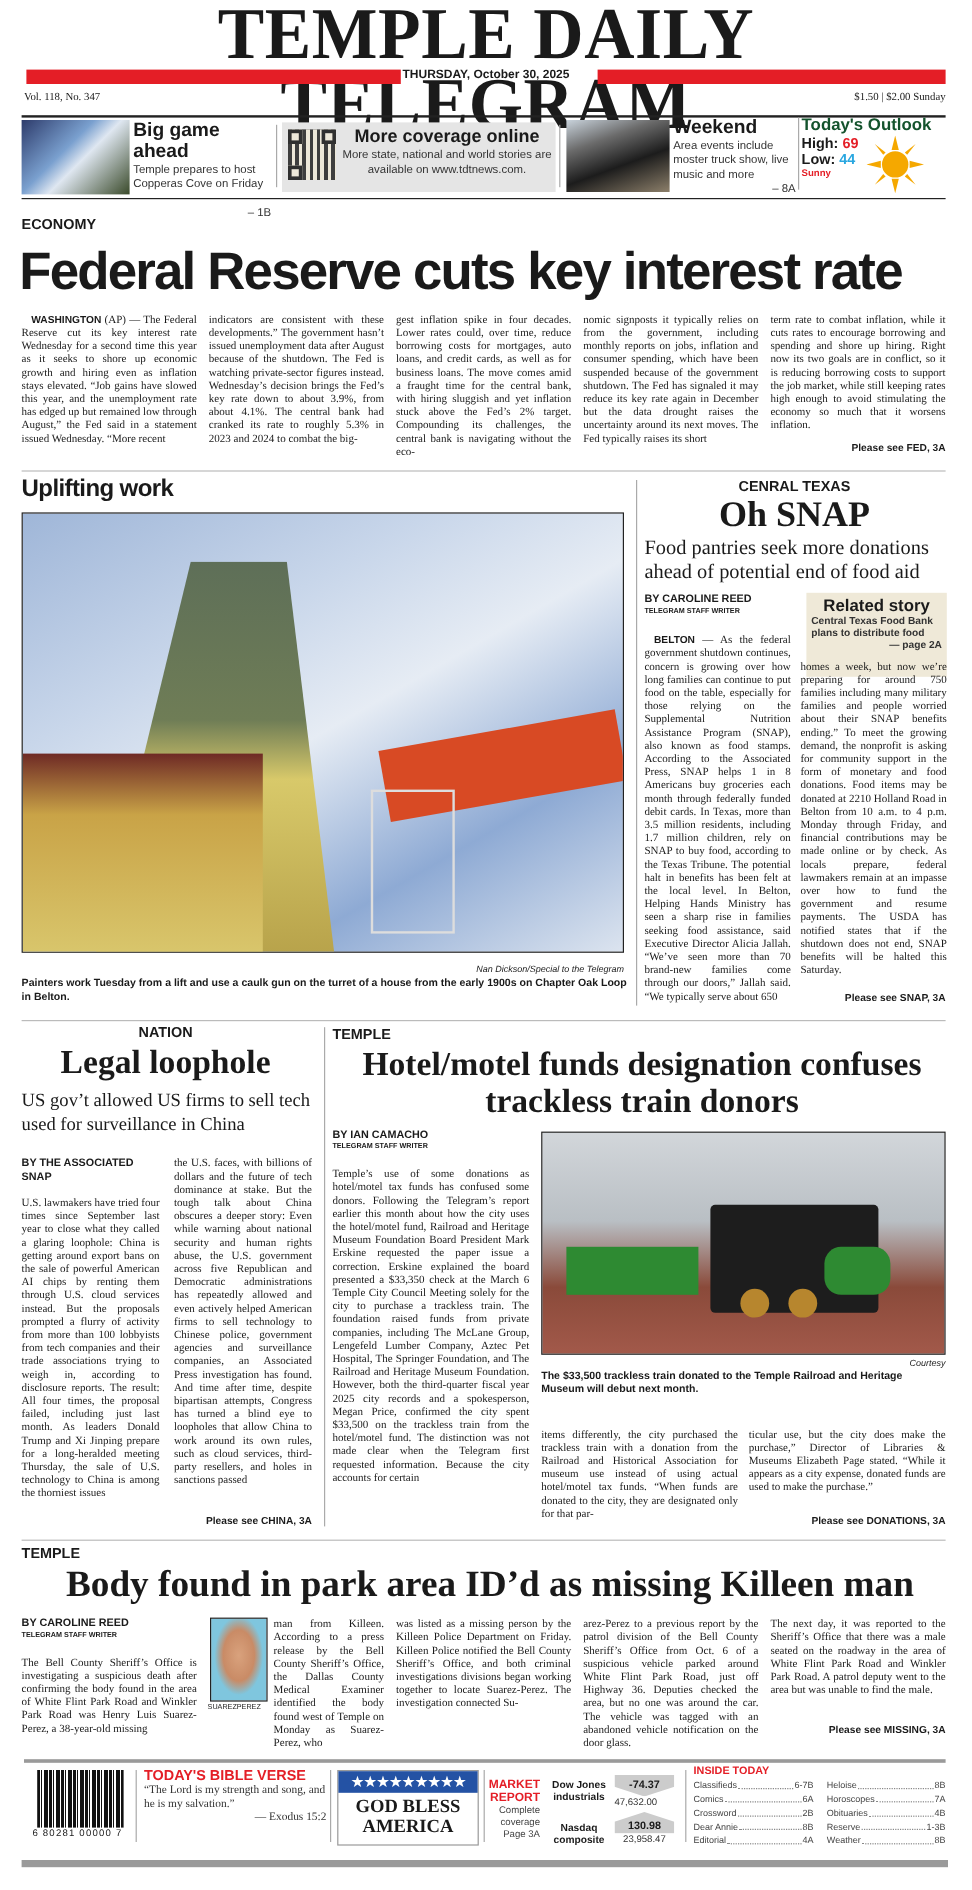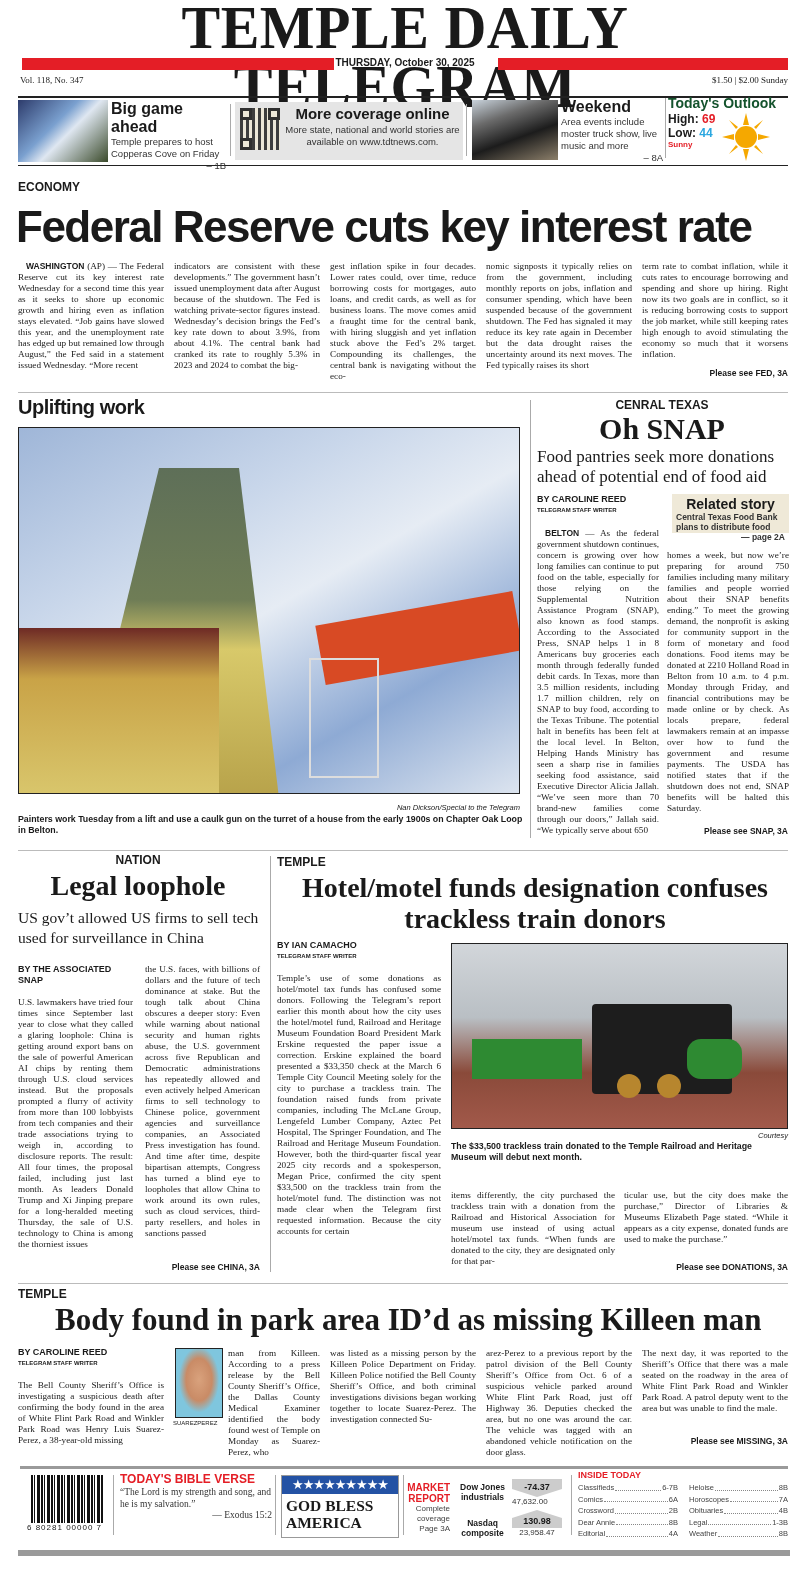--- a/index.html
+++ b/index.html
@@ -34,21 +34,21 @@
 <div class="abs volline" style="left:20px;">Vol. 118, No. 347</div>
 <div class="abs volline" style="right:22px;">$1.50 | $2.00 Sunday</div>
 
 <div class="abs hr" style="left:18px;top:96px;width:770px;height:2px;"></div>
 <div class="abs hr" style="left:18px;top:165px;width:770px;height:1px;"></div>
 
 <div class="abs" style="left:18px;top:100px;width:90px;height:62px;background:linear-gradient(135deg,#2d3b6b 0%,#7aa0cf 40%,#dfe7f1 55%,#3a4a2a 100%);"></div>
 <div class="abs" style="left:111px;top:100px;width:115px;">
   <div class="teaser-title">Big game ahead</div>
   <div class="teaser-body">Temple prepares to host Copperas Cove on Friday</div>
-  <div class="teaser-body" style="text-align:right;">– 1B</div>
+  <div class="teaser-body" style="text-align:right;margin-top:12px;">– 1B</div>
 </div>
 <div class="abs vr" style="left:230px;top:104px;height:52px;"></div>
 
 <div class="abs" style="left:235px;top:102px;width:228px;height:58px;background:#e5e5e5;">
   <div class="abs" style="left:5px;top:6px;width:40px;height:42px;background:
     repeating-linear-gradient(90deg,#222 0 3px,#efe9d8 3px 6px),#222;opacity:0.85;">
     <div style="position:absolute;left:0;top:0;width:12px;height:12px;border:3px solid #111;background:#efe9d8;"></div>
     <div style="position:absolute;right:0;top:0;width:12px;height:12px;border:3px solid #111;background:#efe9d8;"></div>
     <div style="position:absolute;left:0;bottom:0;width:12px;height:12px;border:3px solid #111;background:#efe9d8;"></div>
   </div>
@@ -105,21 +105,21 @@
   <div class="abs" style="left:290px;top:230px;width:70px;height:120px;border:2px solid #ddd;"></div>
 </div>
 <div class="abs sans" style="right:290px;top:803px;font-size:7.5px;font-style:italic;">Nan Dickson/Special to the Telegram</div>
 <div class="abs sans" style="left:18px;top:814px;width:505px;font-size:8.8px;font-weight:bold;line-height:11px;">Painters work Tuesday from a lift and use a caulk gun on the turret of a house from the early 1900s on Chapter Oak Loop in Belton.</div>
 
 <div class="abs vr" style="left:530px;top:400px;height:438px;"></div>
 <div class="abs kicker" style="left:537px;top:398px;width:250px;text-align:center;">CENRAL TEXAS</div>
 <div class="abs serif" style="left:537px;top:412px;width:250px;text-align:center;font-size:30px;font-weight:bold;">Oh SNAP</div>
 <div class="abs serif" style="left:537px;top:447px;width:252px;font-size:17px;line-height:20px;">Food pantries seek more donations ahead of potential end of food aid</div>
 <div class="abs byline" style="left:537px;top:494px;"><span>BY CAROLINE REED</span><small>TELEGRAM STAFF WRITER</small></div>
-<div class="abs sans" style="left:672px;top:494px;width:117px;height:39px;background:#efe9d8;padding:2px 4px;">
+<div class="abs sans" style="left:672px;top:494px;width:117px;height:70px;background:#efe9d8;padding:2px 4px;">
   <div style="font-size:14px;font-weight:bold;text-align:center;line-height:16px;">Related story</div>
   <div style="font-size:8.5px;font-weight:bold;line-height:10px;color:#333;">Central Texas Food Bank plans to distribute food</div>
   <div style="font-size:8.5px;font-weight:bold;text-align:right;color:#333;">— page 2A</div>
 </div>
 <div class="abs col" style="left:537px;top:528px;width:122px;">
     <p><b class="sans" style="font-size:8.5px;">BELTON</b> <span>— As the federal government shutdown continues, concern is growing over how long families can continue to put food on the table, especially for those relying on the Supplemental Nutrition Assistance Program (SNAP), also known as food stamps. According to the Associated Press, SNAP helps 1 in 8 Americans buy groceries each month through federally funded debit cards. In Texas, more than 3.5 million residents, including 1.7 million children, rely on SNAP to buy food, according to the Texas Tribune. The potential halt in benefits has been felt at the local level. In Belton, Helping Hands Ministry has seen a sharp rise in families seeking food assistance, said Executive Director Alicia Jallah. “We’ve seen more than 70 brand-new families come through our doors,” Jallah said. “We typically serve about 650</span></p>
   </div>
 <div class="abs col" style="left:667px;top:550px;width:122px;">homes a week, but now we’re preparing for around 750 families including many military families and people worried about their SNAP benefits ending.” To meet the growing demand, the nonprofit is asking for community support in the form of monetary and food donations. Food items may be donated at 2210 Holland Road in Belton from 10 a.m. to 4 p.m. Monday through Friday, and financial contributions may be made online or by check. As locals prepare, federal lawmakers remain at an impasse over how to fund the government and resume payments. The USDA has notified states that if the shutdown does not end, SNAP benefits will be halted this Saturday.</div>
 <div class="abs seemore" style="right:22px;top:826px;">Please see SNAP, 3A</div>
 
@@ -174,21 +174,21 @@
 
 <div class="abs" style="left:120px;top:1472px;width:152px;">
   <div class="sans" style="color:#e41e26;font-weight:bold;font-size:12px;">TODAY'S BIBLE VERSE</div>
   <div class="serif" style="font-size:9.5px;line-height:12px;color:#333;">“The Lord is my strength and song, and he is my salvation.”</div>
   <div class="serif" style="font-size:9.5px;text-align:right;color:#333;">— Exodus 15:2</div>
 </div>
 <div class="abs vr" style="left:275px;top:1475px;height:60px;"></div>
 
 <div class="abs" style="left:281px;top:1475px;width:118px;height:63px;border:1px solid #999;">
   <div style="background:#2452a4;color:#fff;font-size:13px;text-align:center;line-height:18px;letter-spacing:-1px;">★★★★★★★★★</div>
-  <div class="serif" style="font-weight:bold;font-size:15.5px;line-height:17px;padding:3px 4px;">GOD BLESS AMERICA</div>
+  <div class="serif" style="font-weight:bold;font-size:15.5px;text-align:center;line-height:17px;padding:3px 4px;">GOD BLESS AMERICA</div>
 </div>
 <div class="abs vr" style="left:403px;top:1475px;height:60px;"></div>
 
 <div class="abs sans" style="left:405px;top:1482px;width:45px;text-align:right;">
   <div style="color:#e41e26;font-weight:bold;font-size:10px;line-height:11px;">MARKET REPORT</div>
   <div style="font-size:8px;line-height:10px;color:#444;">Complete coverage Page 3A</div>
 </div>
 <div class="abs sans" style="left:455px;top:1482px;width:55px;text-align:center;font-weight:bold;font-size:8.5px;line-height:10px;">Dow Jones industrials</div>
 <div class="abs sans" style="left:455px;top:1518px;width:55px;text-align:center;font-weight:bold;font-size:8.5px;line-height:10px;">Nasdaq composite</div>
 <div class="abs sans" style="left:512px;top:1479px;width:50px;height:18px;background:#ccc;text-align:center;font-size:9px;font-weight:bold;line-height:16px;clip-path:polygon(0 0,100% 0,100% 55%,50% 100%,0 55%);"><span>-74.37</span></div>
@@ -235,21 +235,21 @@
       <span>Horoscopes</span>
       <span style="flex:1;border-bottom:1px dotted #888;margin:0 1px 3px;"></span>
       <span>7A</span>
     </div>
   <div style="display:flex;">
       <span>Obituaries</span>
       <span style="flex:1;border-bottom:1px dotted #888;margin:0 1px 3px;"></span>
       <span>4B</span>
     </div>
   <div style="display:flex;">
-      <span>Legal</span>
+      <span>Reserve</span>
       <span style="flex:1;border-bottom:1px dotted #888;margin:0 1px 3px;"></span>
       <span>1-3B</span>
     </div>
   <div style="display:flex;">
       <span>Weather</span>
       <span style="flex:1;border-bottom:1px dotted #888;margin:0 1px 3px;"></span>
       <span>8B</span>
     </div>
 </div>
 

